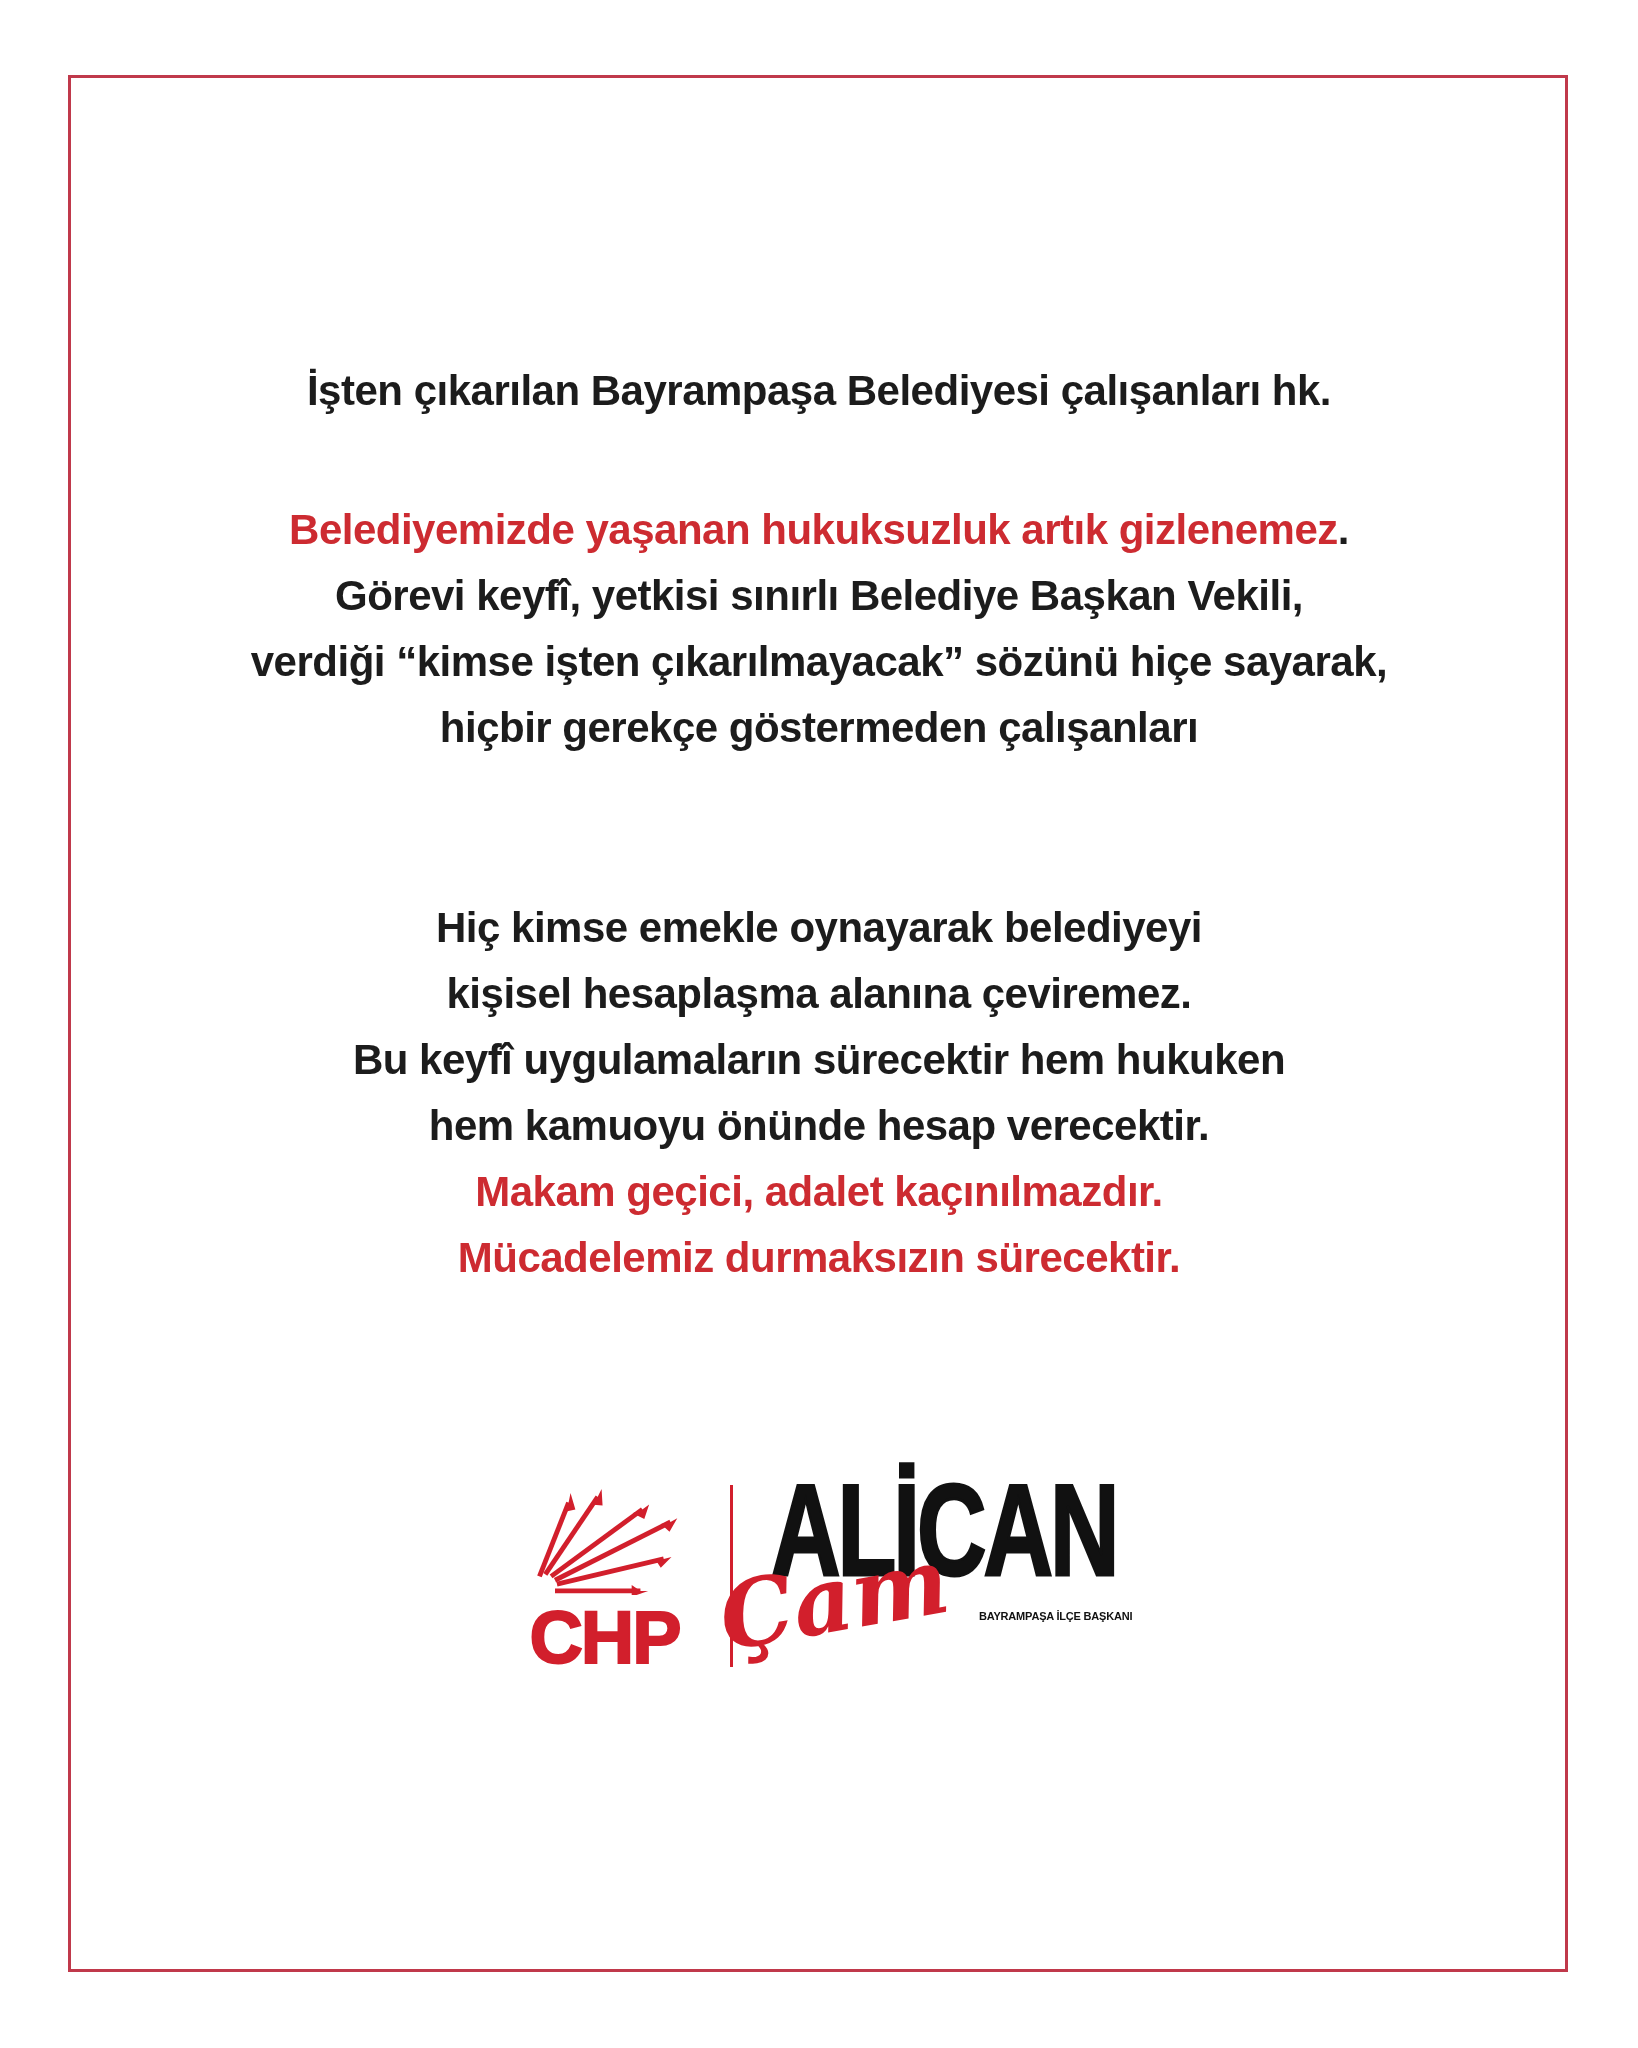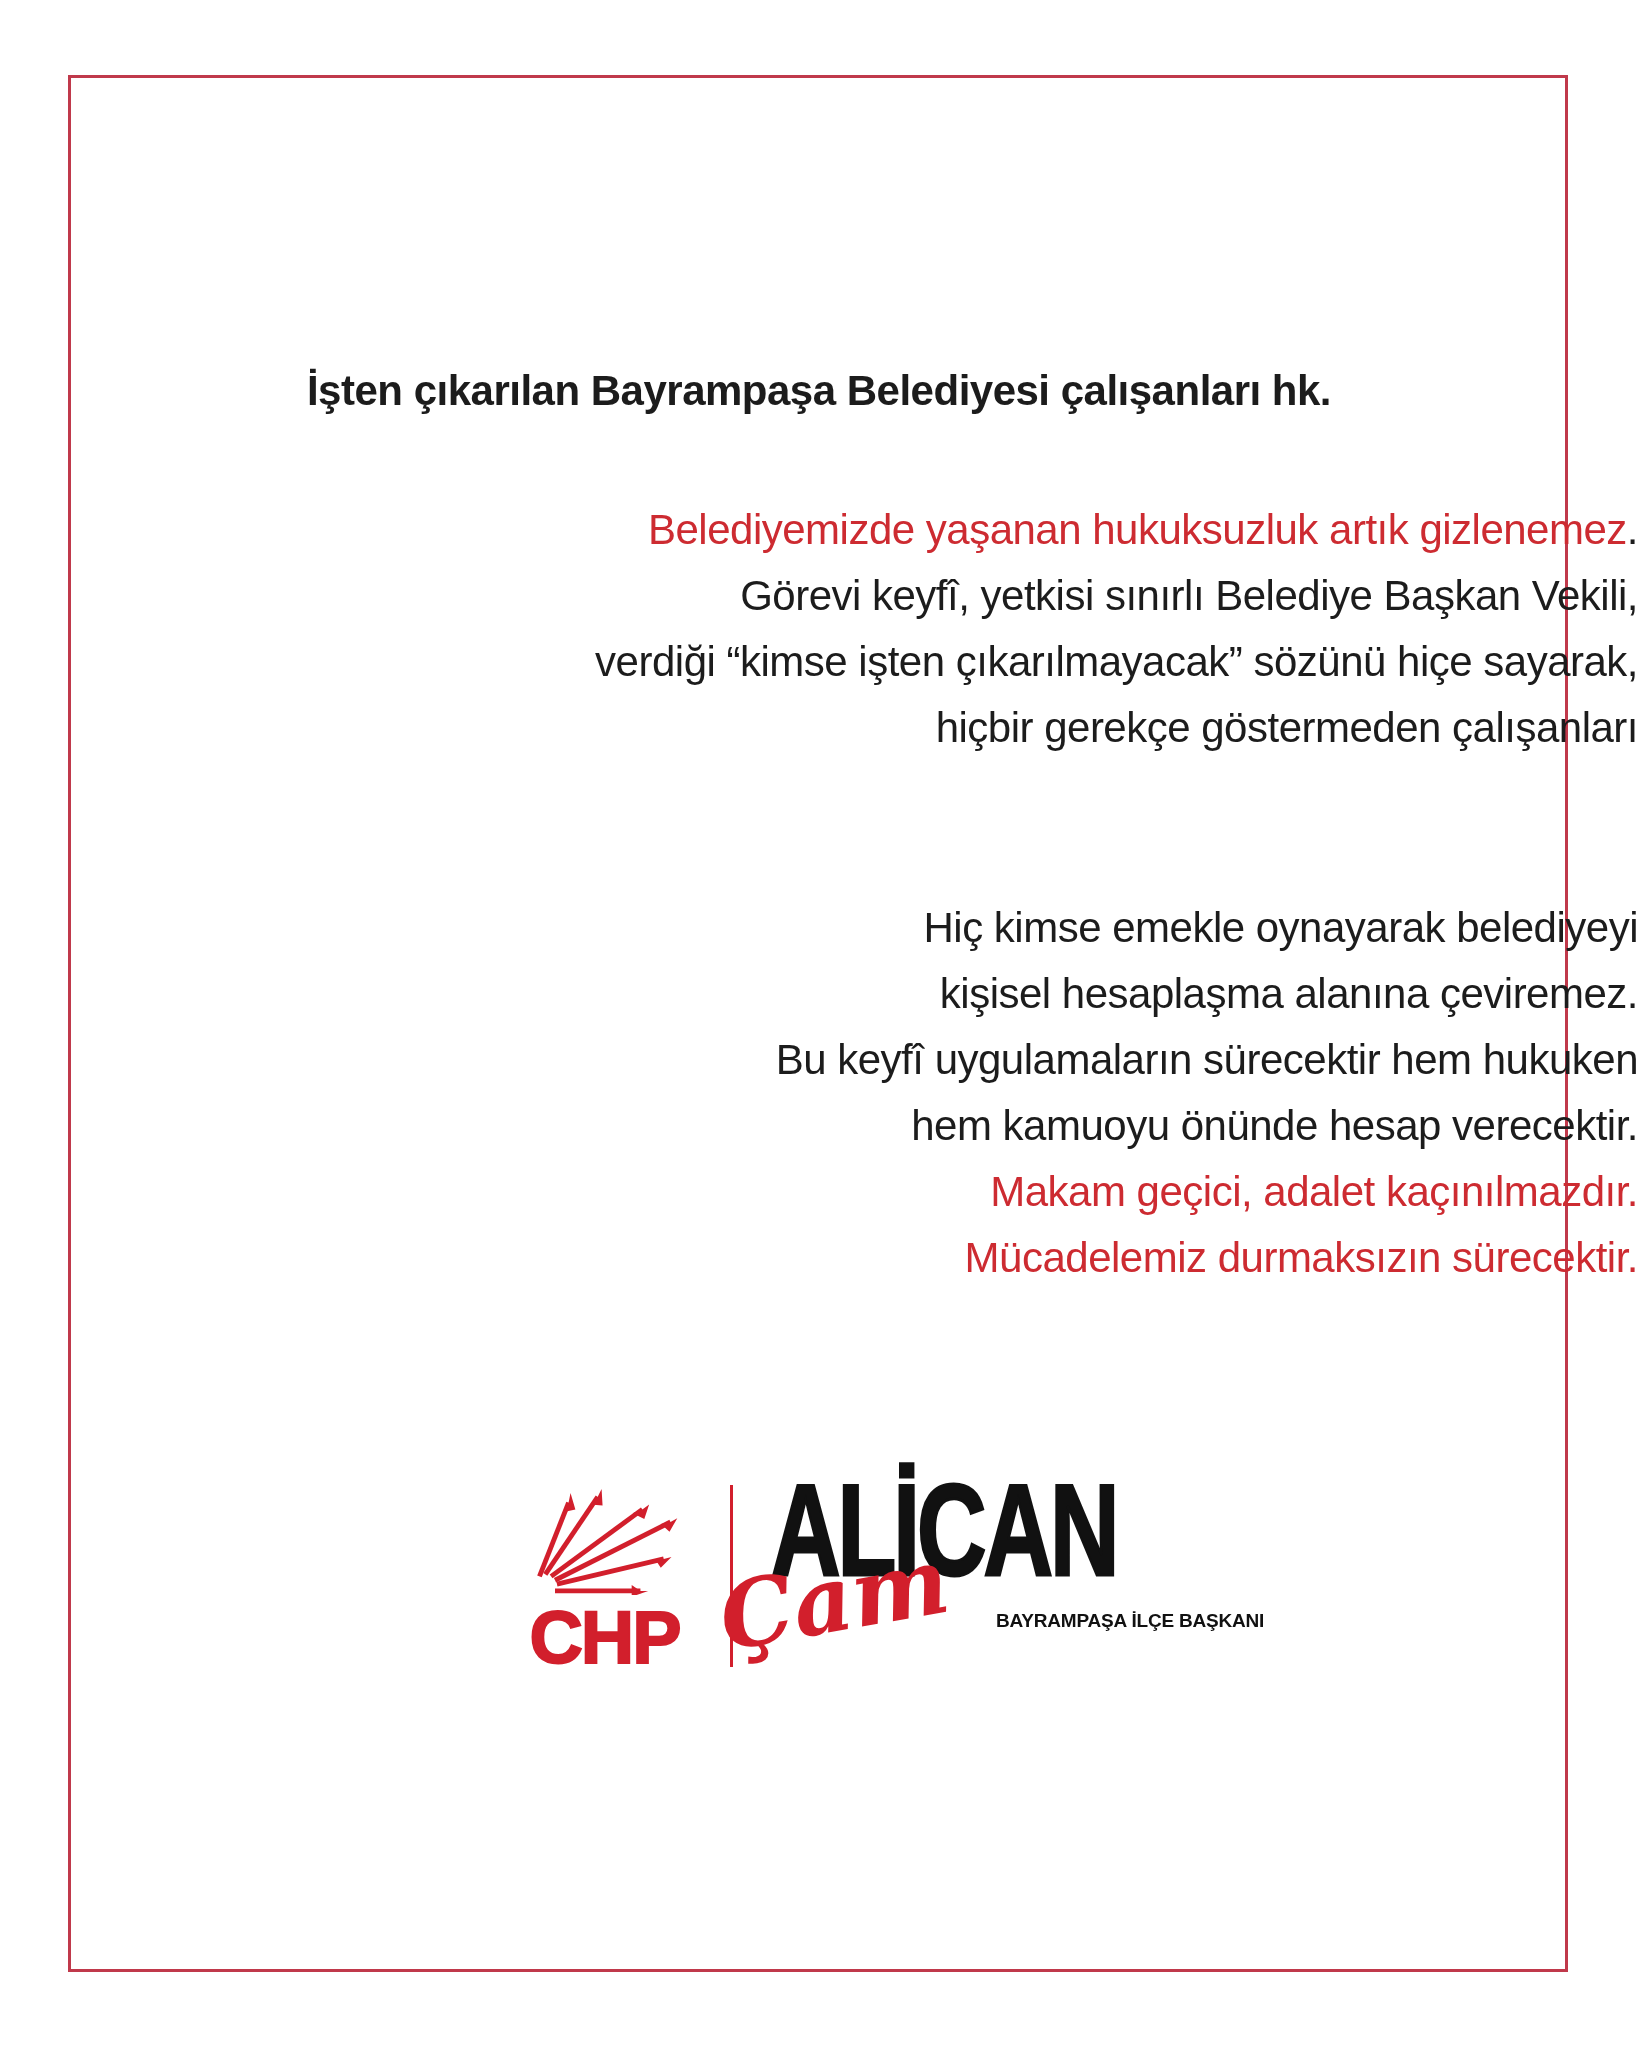--- a/index.html
+++ b/index.html
@@ -29,22 +29,22 @@
   }
   .title{
     position:absolute;top:366px;left:0;right:0;
     text-align:center;
     font-size:42px;font-weight:700;letter-spacing:-0.5px;
     line-height:1.2;
     color:var(--text-black);
   }
   .para{
     position:absolute;left:0;right:0;
-    text-align:right;
-    font-size:42px;font-weight:400;letter-spacing:-0.5px;
+    text-align:center;
+    font-size:42px;font-weight:700;letter-spacing:-0.5px;
     line-height:66px;
     color:var(--text-black);
   }
   .para-1{top:497px;}
   .para-2{top:895px;}
   .red{color:var(--accent-red);}
   .black{color:var(--text-black);}
 
   
   .footer{
@@ -87,22 +87,22 @@
   .brand-script{
     position:absolute;left:-52px;top:88px;
     font-family:"DejaVu Serif", serif;
     font-style:italic;font-weight:700;
     font-size:92px;line-height:1;
     color:var(--logo-red);
     transform:rotate(-10deg);
     white-space:nowrap;
   }
   .brand-subtitle{
-    position:absolute;left:225px;top:145px;
-    font-size:19px;font-weight:700;letter-spacing:-0.2px;
+    position:absolute;left:208px;top:145px;
+    font-size:11px;font-weight:700;letter-spacing:-0.2px;
     color:var(--logo-black);
     white-space:nowrap;
     text-align:center;
   }
 </style>
 </head>
 <body>
 
 <div class="page">
   <div class="frame"></div>

